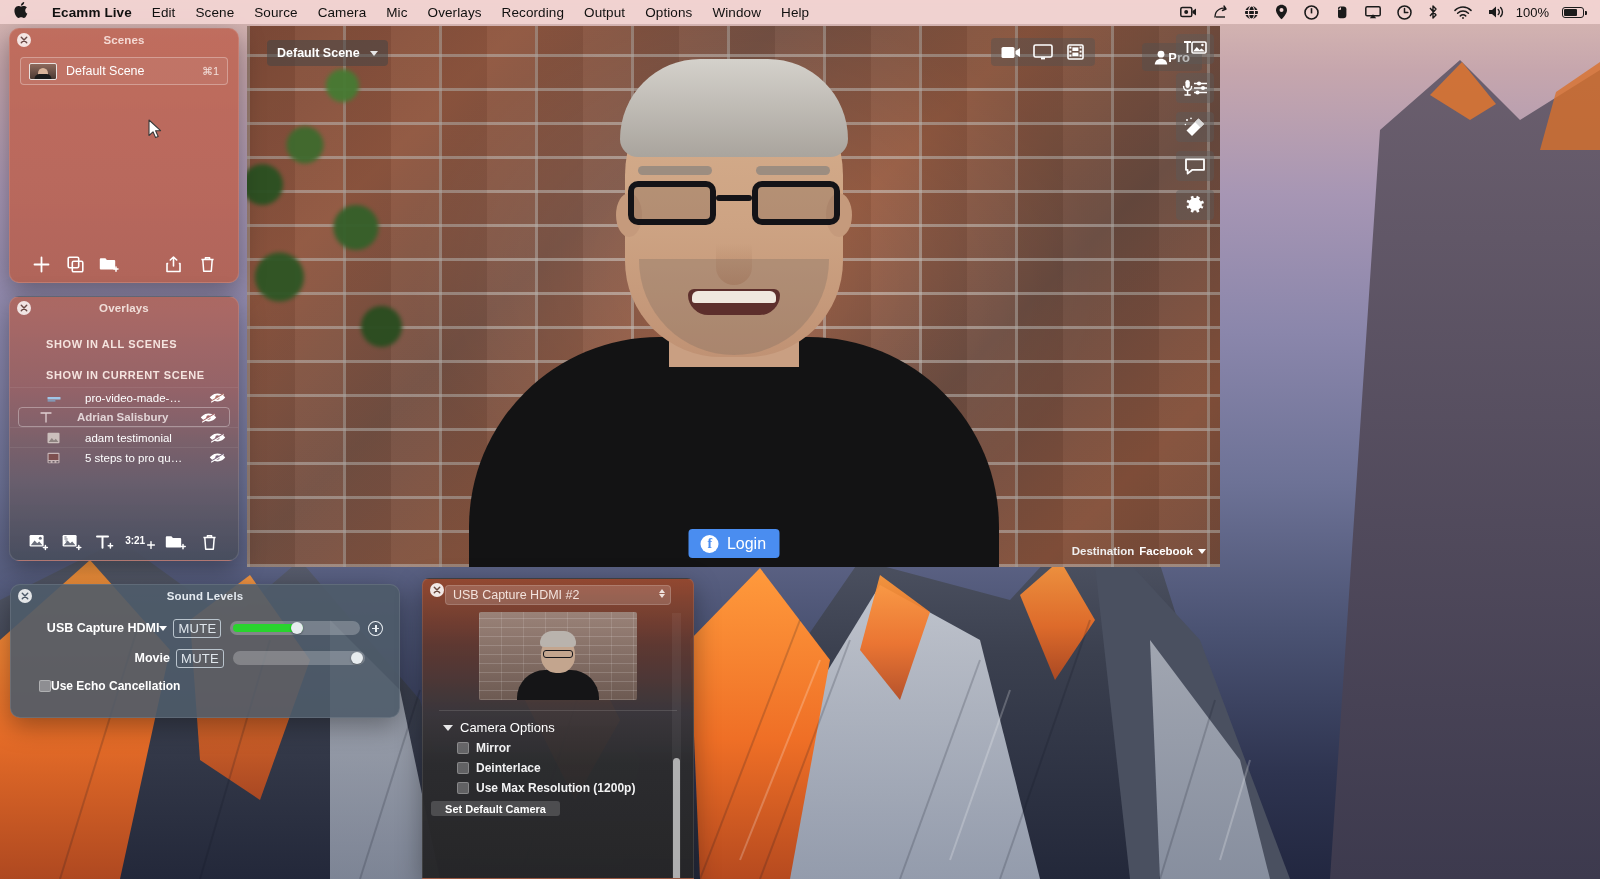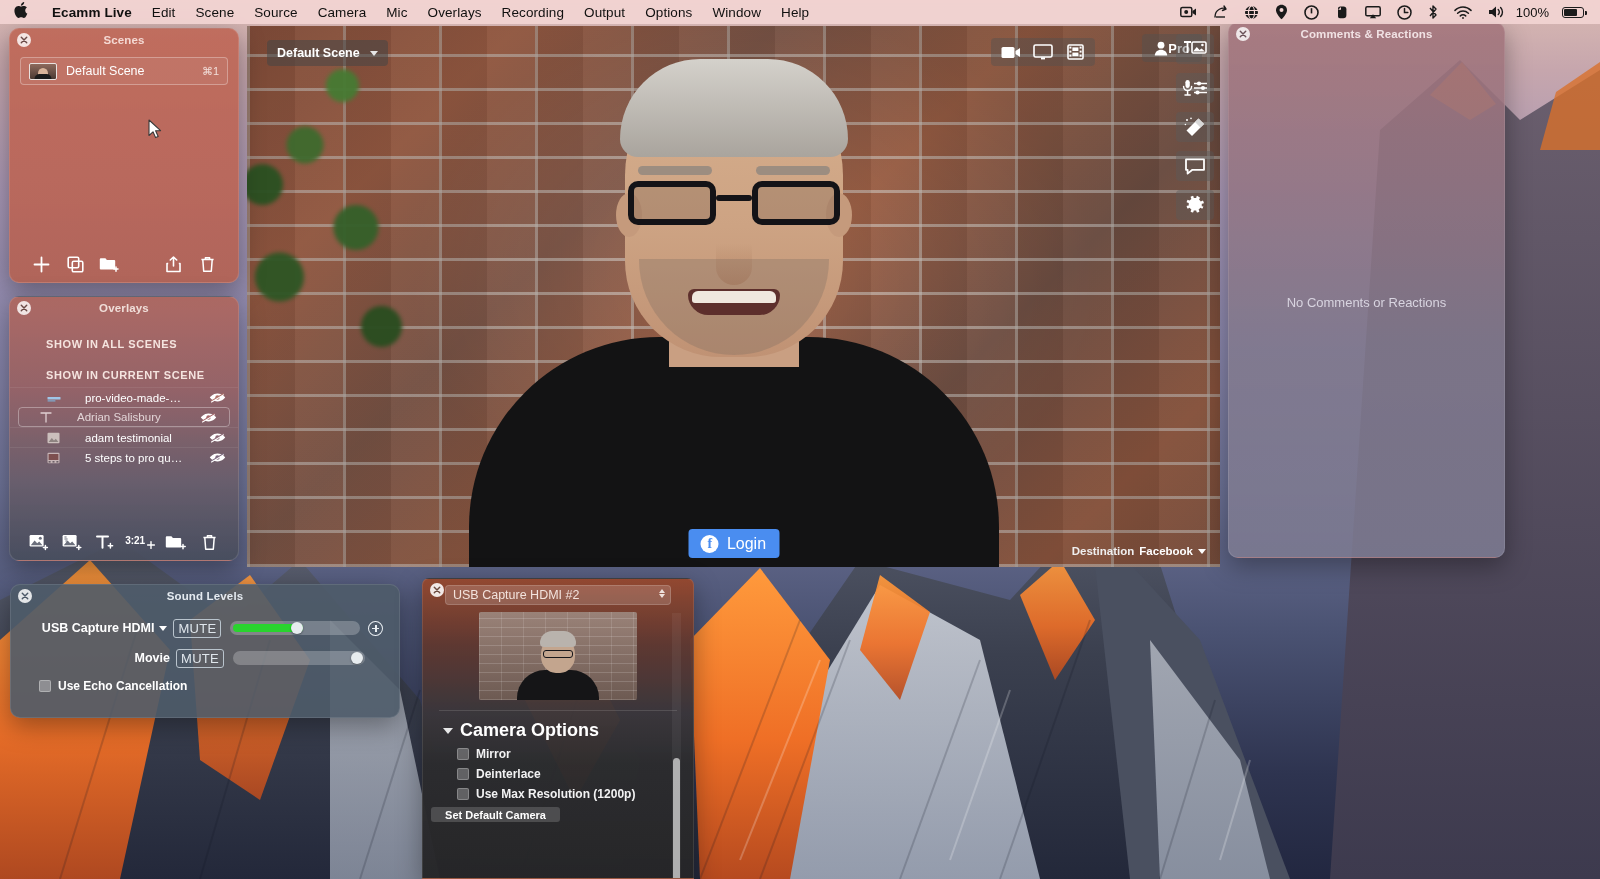--- a/index.html
+++ b/index.html
@@ -81,45 +81,45 @@
     background:linear-gradient(180deg, rgba(176,102,92,0.90) 0%, rgba(150,96,98,0.90) 35%, rgba(104,92,104,0.90) 70%, rgba(70,76,92,0.92) 100%);
     border:1px solid rgba(255,255,255,0.12);
   }
   #overlays .panel-title{color:#f0ded9;}
   .ov-head{ font-size:11px; font-weight:bold; letter-spacing:0.6px; color:#f5e4df; padding:0 0 0 36px;}
   .ov-head.a{margin-top:19px;}
   .ov-head.b{margin-top:19px;}
   .ov-list{margin-top:6px;}
   .ov-row{height:20px;display:flex;align-items:center;padding:0 12px 0 36px;gap:24px;
      border-top:1px solid rgba(255,255,255,0.07);}
-  .ov-row.sel{border:1px solid rgba(255,255,255,0.33);border-radius:4px;margin:0 8px;padding-left:19px;height:20px;}
+  .ov-row.sel{border:1px solid rgba(255,255,255,0.33);border-radius:4px;margin:0 8px;padding-left:19px;height:20px;font-weight:bold;}
   .ov-ico{width:15px;height:13px;display:flex;align-items:center;justify-content:center;flex:0 0 15px;}
   .ov-name{flex:1;font-size:11.5px;color:#ffffff;white-space:nowrap;overflow:hidden;text-overflow:ellipsis;}
   .ov-row.sel .ov-name{color:#e2d4d6;}
   .eye{width:17px;height:11px;flex:0 0 17px;}
 
   
   #sound {
     left:10px; top:584px; width:390px; height:134px;
     background:rgba(78,91,105,0.90);
     border:1px solid rgba(255,255,255,0.10);
   }
   #sound .panel-title{color:#e4eaf0;}
   .snd-row{display:flex;align-items:center;height:30px;padding:0 16px 0 0;}
-  .snd-label{width:165px;text-align:right;font-size:12.5px;color:#fff;font-weight:bold;padding-right:6px;display:flex;align-items:center;justify-content:flex-end;gap:5px;}
+  .snd-label{width:165px;text-align:right;font-size:12.5px;color:#fff;font-weight:bold;padding-right:6px;display:flex;align-items:center;justify-content:flex-end;}
   .caret{width:0;height:0;border-left:4.5px solid transparent;border-right:4.5px solid transparent;border-top:5px solid #fff;}
   .mute{font-size:13px;color:#dfe6ec;border:1px solid #b9c4cd;border-radius:3px;padding:1px 4px;letter-spacing:0.3px;margin-right:9px;}
   .slider{position:relative;width:132px;height:14px;border-radius:7px;background:rgba(255,255,255,0.24);overflow:hidden;}
   .slider .fill{position:absolute;left:3px;top:3px;height:8px;border-radius:4px;}
   .knob{position:absolute;top:1px;width:12px;height:12px;border-radius:50%;background:#e7ecef;box-shadow:0 1px 2px rgba(0,0,0,.35);}
   .plusc{width:15px;height:15px;border-radius:50%;border:1.4px solid #e9eef2;margin-left:8px;position:relative;}
   .plusc::before,.plusc::after{content:"";position:absolute;background:#e9eef2;}
   .plusc::before{left:3px;top:6px;width:7px;height:1.4px;}
   .plusc::after{top:3px;left:6px;height:7px;width:1.4px;}
-  .chkrow{display:flex;align-items:center;gap:7px;padding-left:28px;margin-top:6px;}
+  .chkrow{display:flex;align-items:center;padding-left:28px;margin-top:6px;}
   .chkbox{width:12px;height:12px;border-radius:2px;background:rgba(255,255,255,0.30);border:1px solid rgba(255,255,255,0.30);}
   .chklab{font-size:12px;color:#fff;font-weight:bold;}
 
   
   #camfx{
     left:422px; top:578px; width:272px; height:301px;
     background:linear-gradient(180deg, rgba(150,71,44,0.94) 0%, rgba(96,55,46,0.95) 22%, rgba(58,54,58,0.96) 45%, rgba(44,44,46,0.97) 62%, rgba(38,38,40,0.98) 100%);
     border:1px solid rgba(255,255,255,0.10); border-radius:7px 7px 0 0;
   }
   #camfx .panel-title{color:#f6e6e0;}
@@ -136,21 +136,21 @@
      background-image:repeating-linear-gradient(0deg, rgba(255,255,255,.16) 0 1px, rgba(0,0,0,0) 1px 9px),
                       repeating-linear-gradient(90deg, rgba(255,255,255,.12) 0 1px, rgba(0,0,0,0) 1px 22px);
      filter:blur(.4px);}
   .cam-preview .p-head{position:absolute;left:50%;top:26%;transform:translateX(-50%);width:34px;height:38px;border-radius:50% 50% 44% 44%;background:#c3a58e;}
   .cam-preview .p-hair{position:absolute;left:50%;top:22%;transform:translateX(-50%);width:36px;height:16px;border-radius:18px 18px 6px 6px;background:#b9b3ad;}
   .cam-preview .p-glass{position:absolute;left:50%;top:43%;transform:translateX(-50%);width:30px;height:8px;border-radius:3px;border:1.6px solid #17161a;}
   .cam-preview .p-body{position:absolute;left:50%;bottom:0;transform:translateX(-50%);width:82px;height:30px;border-radius:28px 28px 0 0;background:#151517;}
   .divider{margin:10px 16px 0 16px;height:1px;background:rgba(255,255,255,0.13);}
   .sect-head{display:flex;align-items:center;gap:7px;padding-left:20px;margin-top:9px;}
   .tri{width:0;height:0;border-left:5px solid transparent;border-right:5px solid transparent;border-top:6px solid #e7e7e8;}
-  .sect-head span{font-size:18px;color:#fff;font-weight:bold;}
+  .sect-head span{font-size:13px;color:#fff;font-weight:normal;}
   .cam-chk{display:flex;align-items:center;gap:7px;padding-left:34px;margin-top:6px;}
   .cam-chk .chkbox{background:rgba(255,255,255,0.26);border-color:rgba(255,255,255,0.24);}
   .cam-chk span{font-size:12px;color:#f2f2f3;font-weight:bold;}
   .cam-btn{margin:6px auto 0 8px;width:129px;height:15px;border-radius:3px;background:rgba(255,255,255,0.17);
      display:flex;align-items:center;justify-content:center;font-size:11px;color:#fff;font-weight:bold;}
   .vscroll{position:absolute;right:12px;top:34px;width:9px;bottom:0;background:rgba(255,255,255,0.05);}
   .vscroll .thumb{position:absolute;left:1px;top:145px;width:7px;height:135px;border-radius:4px;background:rgba(235,235,235,0.68);}
 
   
   #comments{
@@ -203,21 +203,21 @@
   .nose{position:absolute;left:50%;transform:translateX(-50%);bottom:282px;width:36px;height:42px;border-radius:0 0 18px 18px;background:linear-gradient(180deg,rgba(0,0,0,0) 0%, rgba(150,100,72,0.35) 100%);}
   .stubble{position:absolute;left:50%;transform:translateX(-50%);bottom:212px;width:190px;height:96px;border-radius:0 0 95px 95px;background:rgba(110,100,92,0.28);}
 
   .pv-topbar{position:absolute;left:0;right:0;top:0;height:52px;z-index:5;}
   .scenepill{position:absolute;left:20px;top:14px;height:26px;padding:0 10px;border-radius:4px;
      background:rgba(70,70,70,0.55);display:flex;align-items:center;gap:10px;}
   .scenepill span{font-size:12.5px;color:#fff;font-weight:bold;}
   .scenepill .cc{width:0;height:0;border-left:4.5px solid transparent;border-right:4.5px solid transparent;border-top:5px solid #e6e6e6;}
   .pv-modes{position:absolute;right:125px;top:12px;display:flex;align-items:center;gap:0;background:rgba(80,80,80,0.42);border-radius:4px;height:28px;padding:0 4px;}
   .pv-modes .mb{width:32px;height:28px;display:flex;align-items:center;justify-content:center;}
-  .pv-pro{position:absolute;right:18px;top:8px;height:28px;background:rgba(80,80,80,0.42);border-radius:4px;display:flex;align-items:center;padding:0 12px;}
+  .pv-pro{position:absolute;right:18px;top:17px;height:28px;background:rgba(80,80,80,0.42);border-radius:4px;display:flex;align-items:center;padding:0 12px;}
   .pv-pro span{font-size:13px;color:#fff;font-weight:bold;}
 
   .pv-side{position:absolute;right:6px;top:8px;display:flex;flex-direction:column;gap:9px;z-index:6;}
   .sbtn{width:38px;height:30px;border-radius:4px;background:rgba(90,90,90,0.42);display:flex;align-items:center;justify-content:center;}
 
   .loginbtn{position:absolute;left:50%;transform:translateX(-50%);bottom:9px;width:91px;height:29px;border-radius:4px;
      background:#4a8df0;display:flex;align-items:center;justify-content:center;gap:8px;z-index:6;}
   .loginbtn .fbc{width:18px;height:18px;border-radius:50%;background:#fff;display:flex;align-items:center;justify-content:center;
      color:#4a8df0;font-weight:bold;font-size:14px;font-family:"Liberation Serif",serif;line-height:1;}
   .loginbtn span.lbl{font-size:16px;color:#fff;}
@@ -775,29 +775,20 @@
       <span>Use Max Resolution (1200p)</span>
     </div>
 
     <div class="cam-btn">Set Default Camera</div>
 
     <div class="vscroll">
         <div class="thumb"></div>
       </div>
   </div>
 
-  <div class="panel" id="comments">
-    <div class="closebtn">
-      <svg viewBox="0 0 10 10">
-          <path d="M1.6 1.6 L8.4 8.4 M8.4 1.6 L1.6 8.4" stroke="#6b5258" stroke-width="1.8" stroke-linecap="round"></path>
-        </svg>
-    </div>
-    <div class="panel-title">Comments &amp; Reactions</div>
-    <div class="empty">No Comments or Reactions</div>
-  </div>
 
   <div id="cursor">
     <svg width="16" height="22" viewBox="0 0 16 22">
       <path d="M1 1 L1 16.5 L5 12.8 L7.6 18.6 L10.2 17.4 L7.6 11.8 L12.6 11.6 Z" fill="#fff" stroke="#3a3a3a" stroke-width="1.1" stroke-linejoin="round"></path>
     </svg>
   </div>
 
 </div>
 
 </body></html>

